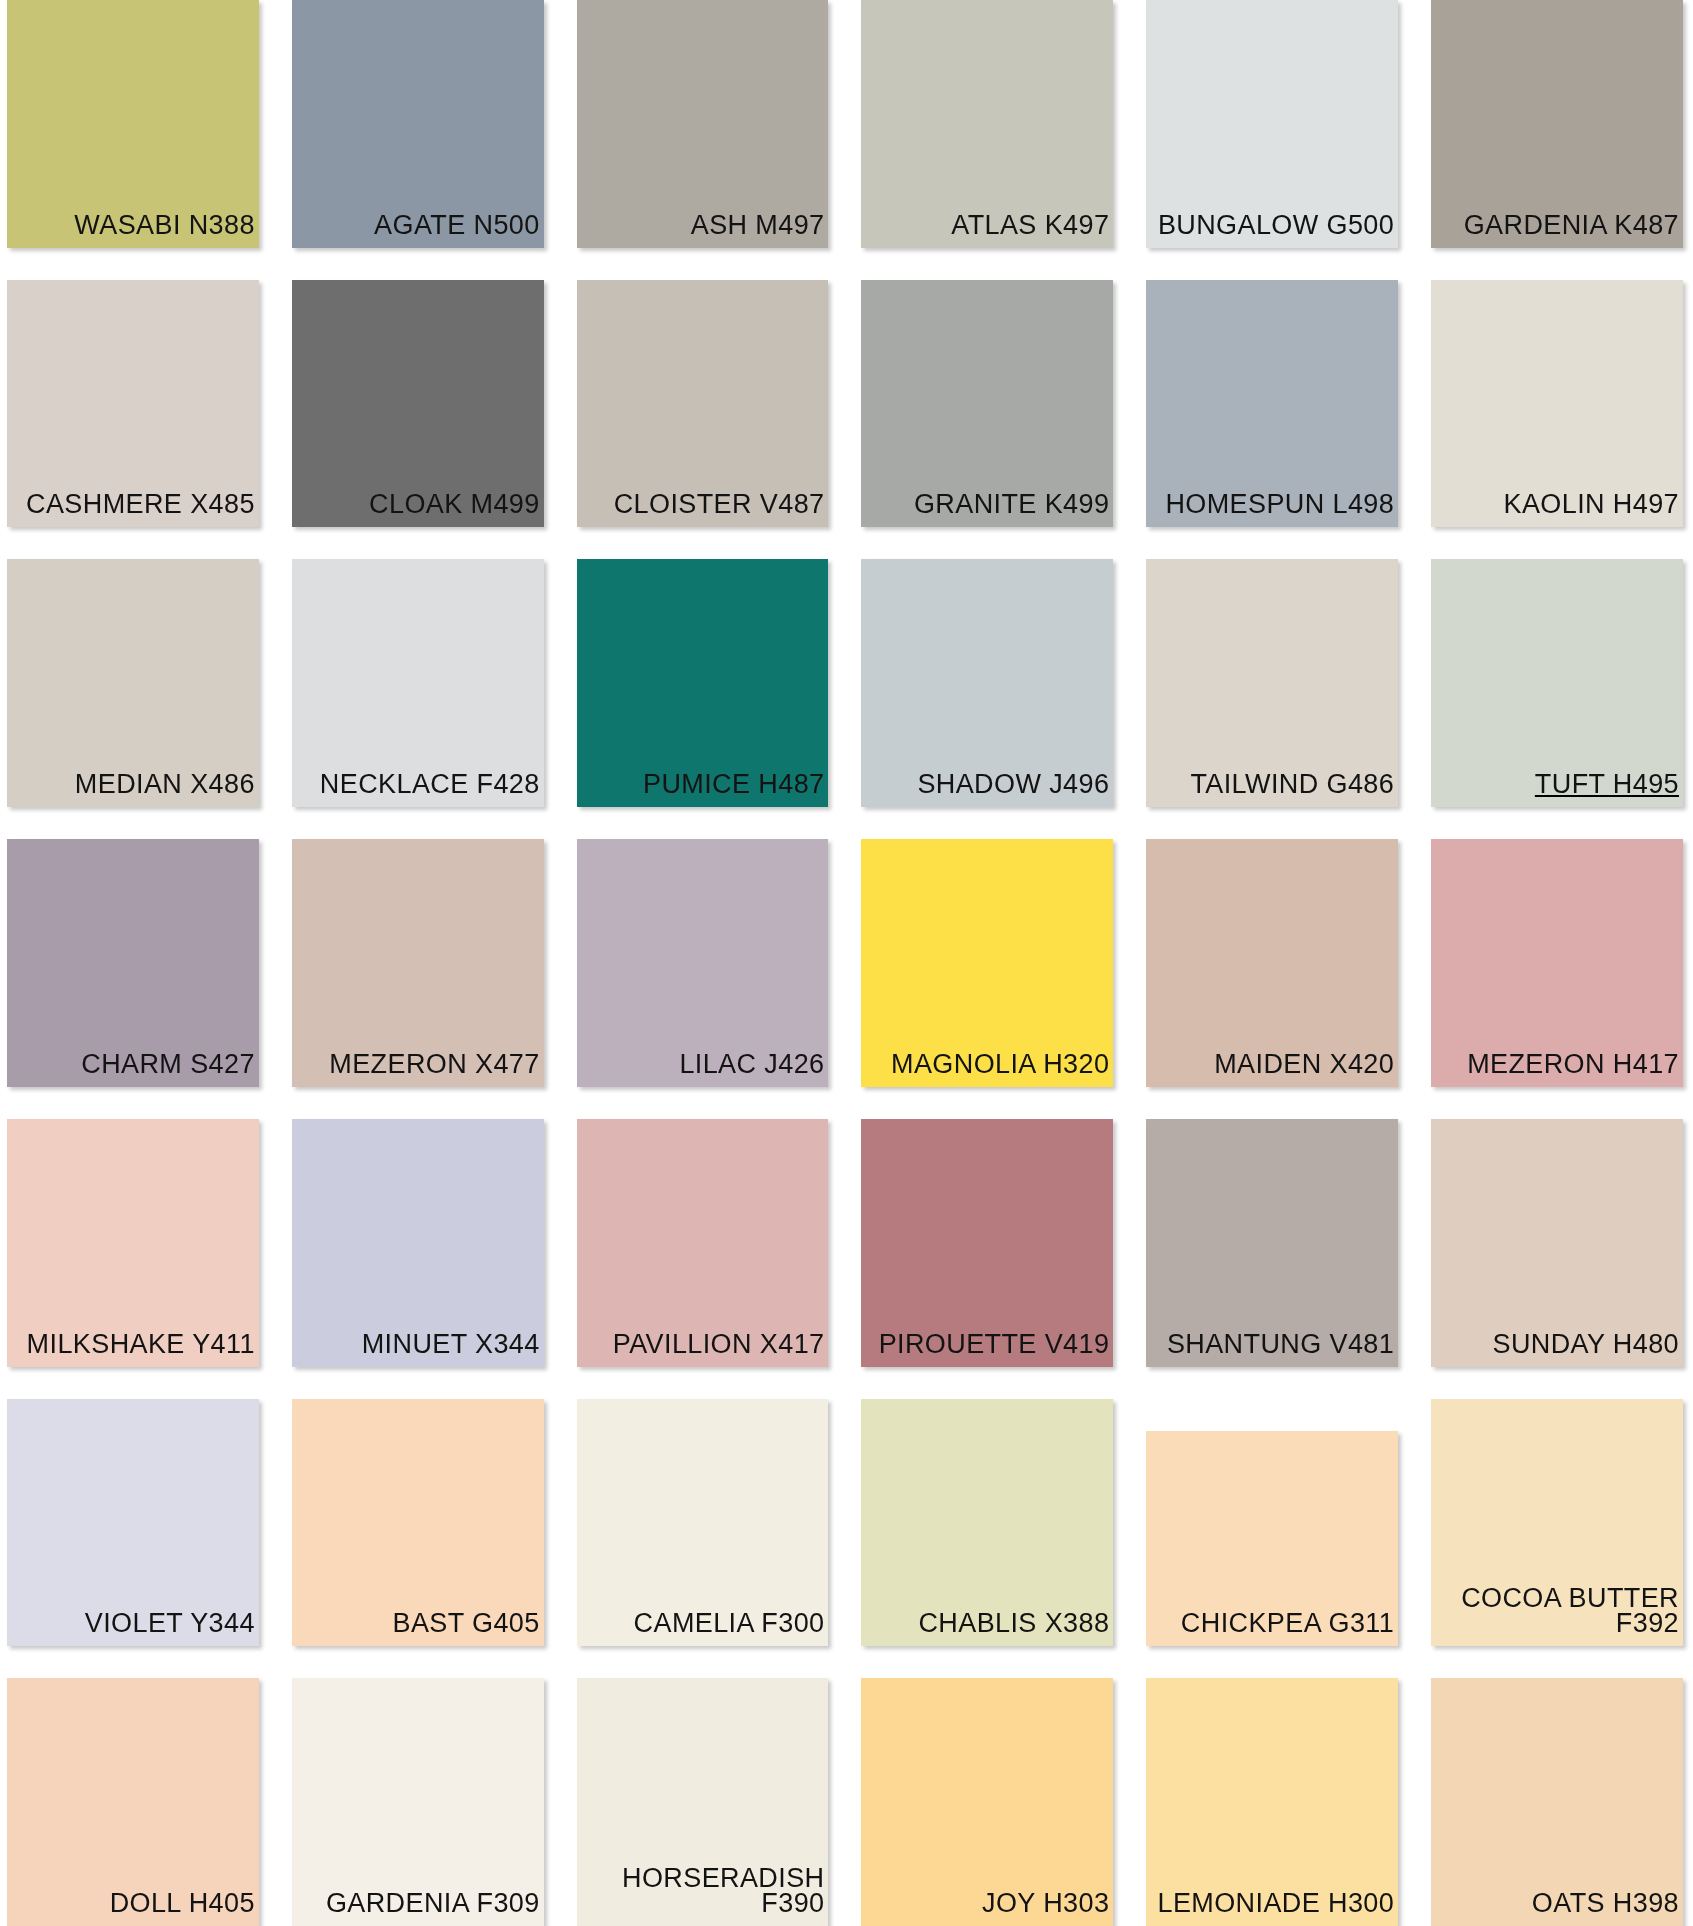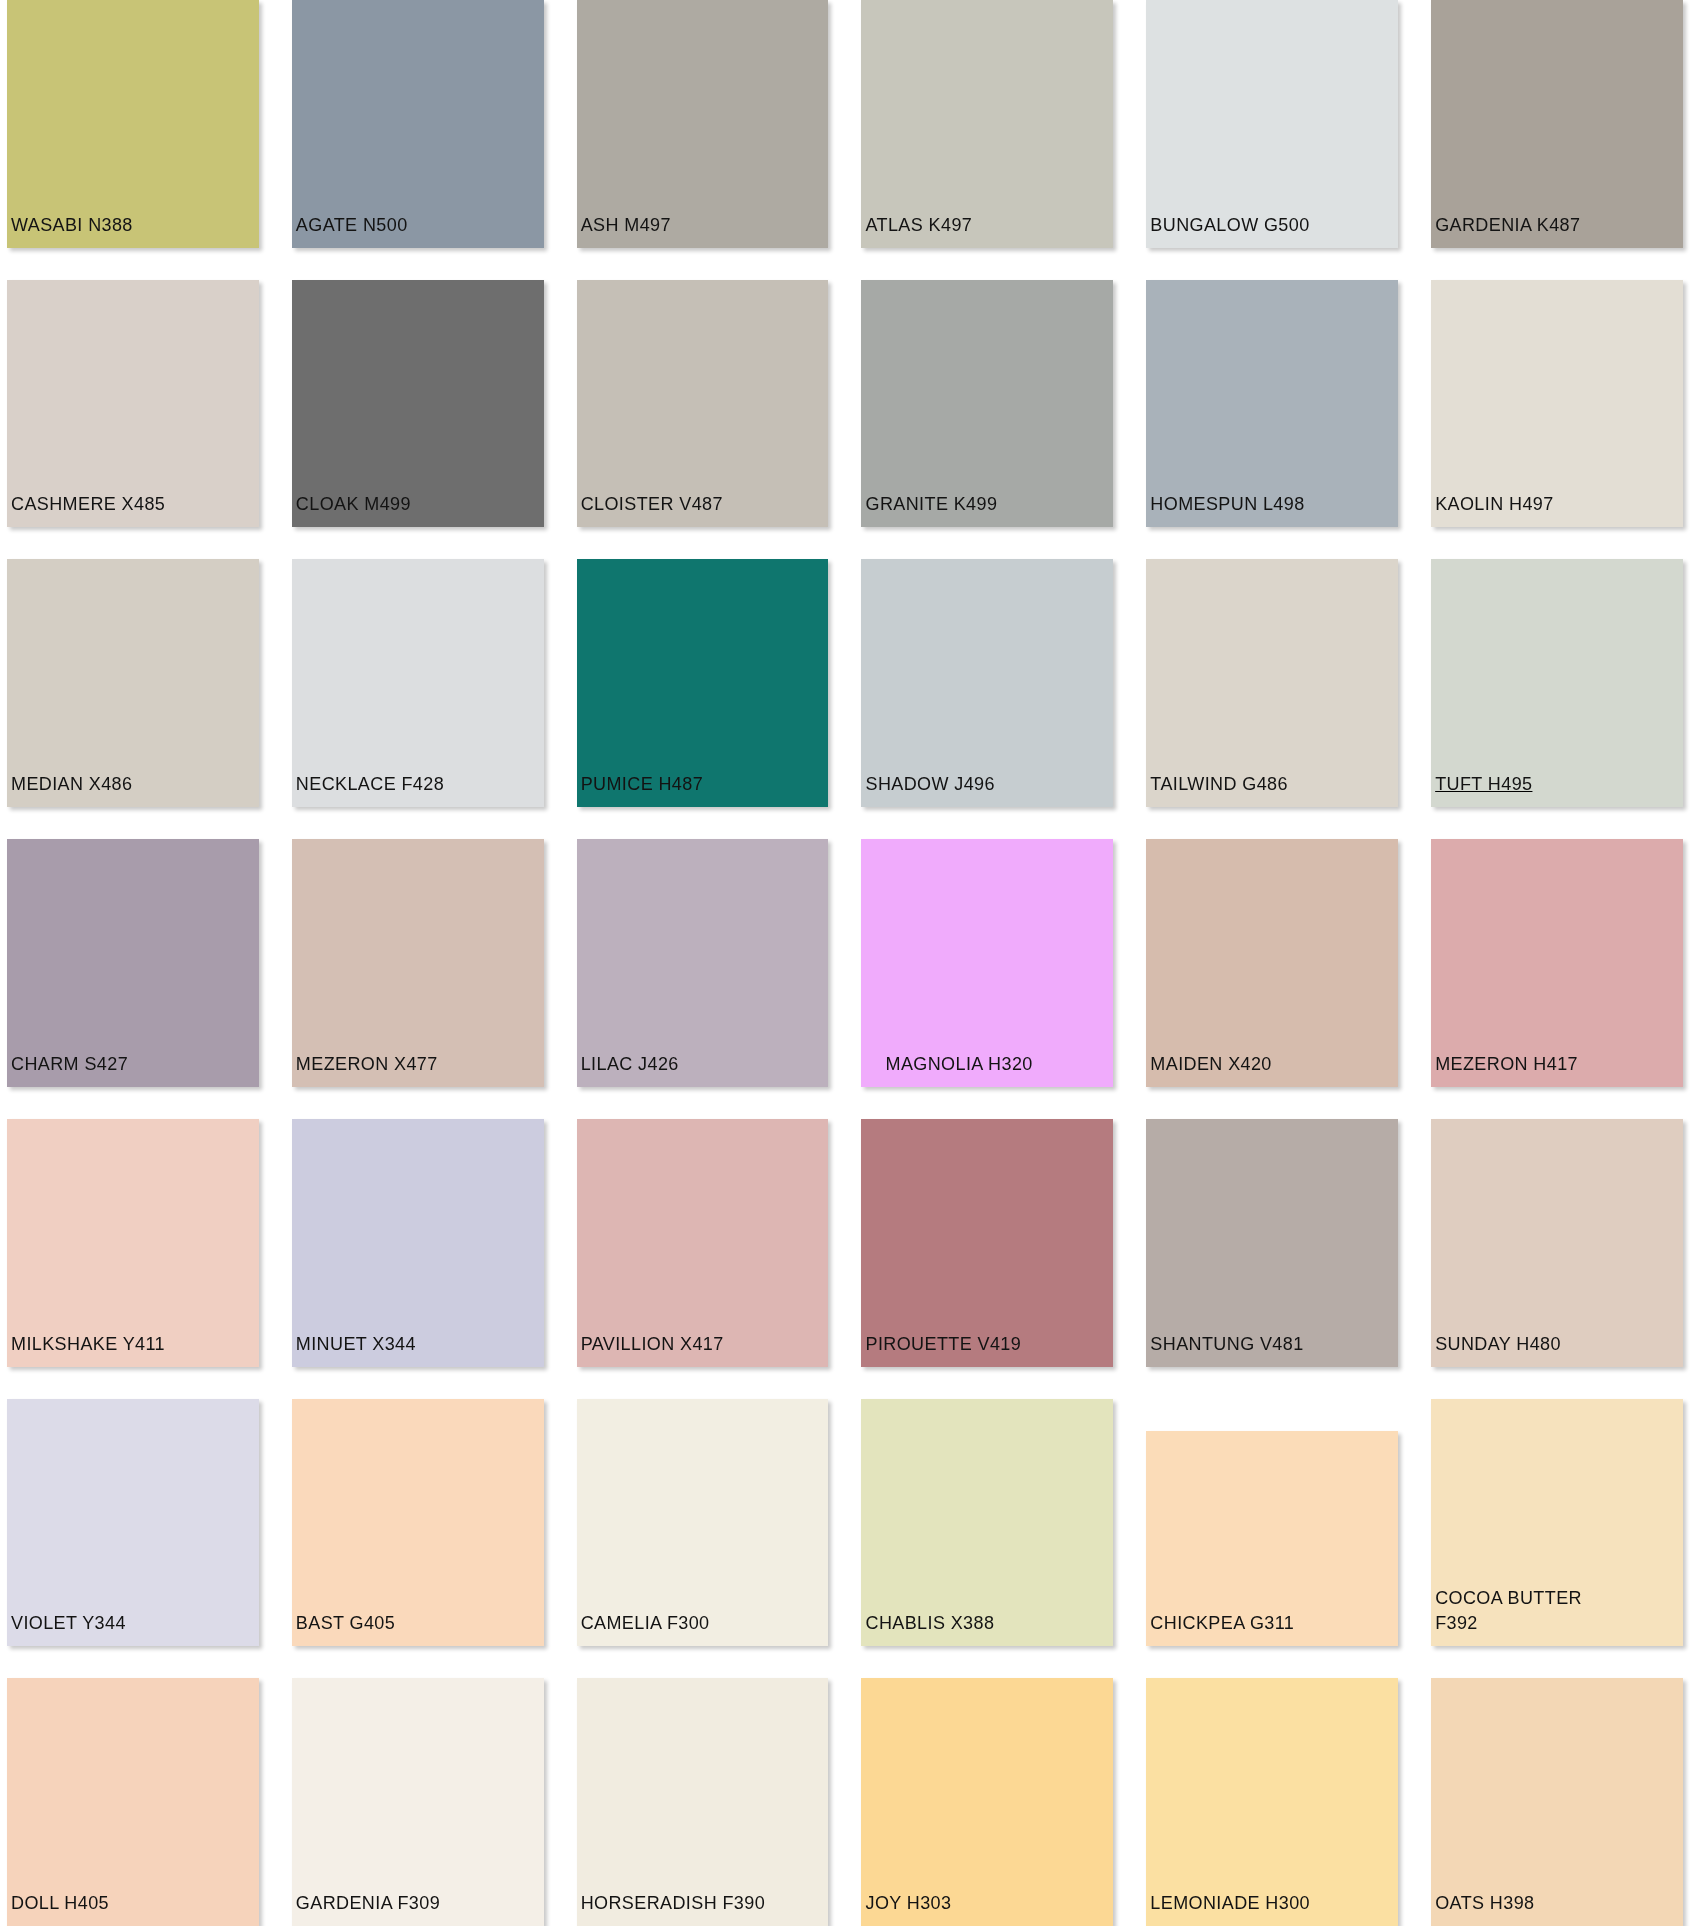--- a/index.html
+++ b/index.html
@@ -28,25 +28,25 @@
   .swatch {
     position: relative;
     display: flex;
     align-items: flex-end;
     justify-content: center;
     box-sizing: border-box;
     padding-bottom: 10px;
     box-shadow: 3px 3px 4px rgba(0,0,0,0.22);
   }
   .swatch-label {
-    font-size: 18px;
+    font-size: 27px;
     line-height: 25px;
     letter-spacing: 0.4px;
     color: #131313;
-    text-align: left;
+    text-align: right;
     width: 100%;
     padding: 0 4px;
     box-sizing: border-box;
     font-weight: 400;
     white-space: pre-line;
   }
 </style>
 </head>
 <body>
 
@@ -107,21 +107,21 @@
     </div>
     <div class="swatch" style="background-color: rgb(168, 156, 171);">
       <div class="swatch-label">CHARM S427</div>
     </div>
     <div class="swatch" style="background-color: rgb(212, 191, 180);">
       <div class="swatch-label">MEZERON X477</div>
     </div>
     <div class="swatch" style="background-color: rgb(188, 176, 189);">
       <div class="swatch-label">LILAC J426</div>
     </div>
-    <div class="swatch" style="background-color: #f0abfc; padding-left: 20px;">
+    <div class="swatch" style="background-color: #fde047; padding-left: 20px;">
       <div class="swatch-label">MAGNOLIA H320</div>
     </div>
     <div class="swatch" style="background-color: rgb(214, 188, 173);">
       <div class="swatch-label">MAIDEN X420</div>
     </div>
     <div class="swatch" style="background-color: rgb(220, 171, 172);">
       <div class="swatch-label">MEZERON H417</div>
     </div>
     <div class="swatch" style="background-color: rgb(240, 207, 194);">
       <div class="swatch-label">MILKSHAKE Y411</div>

